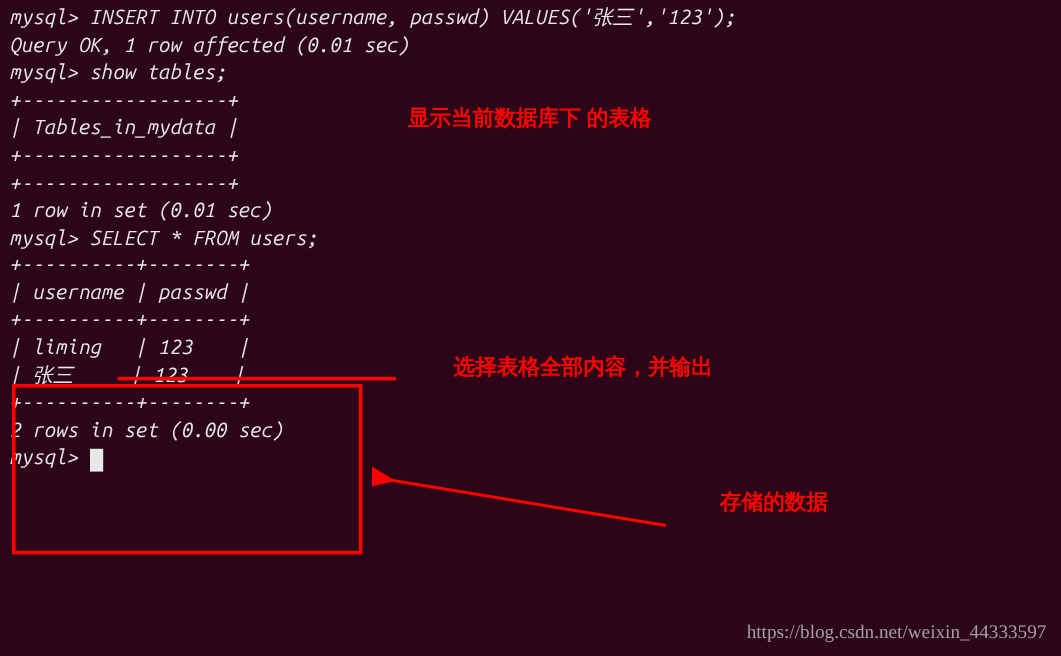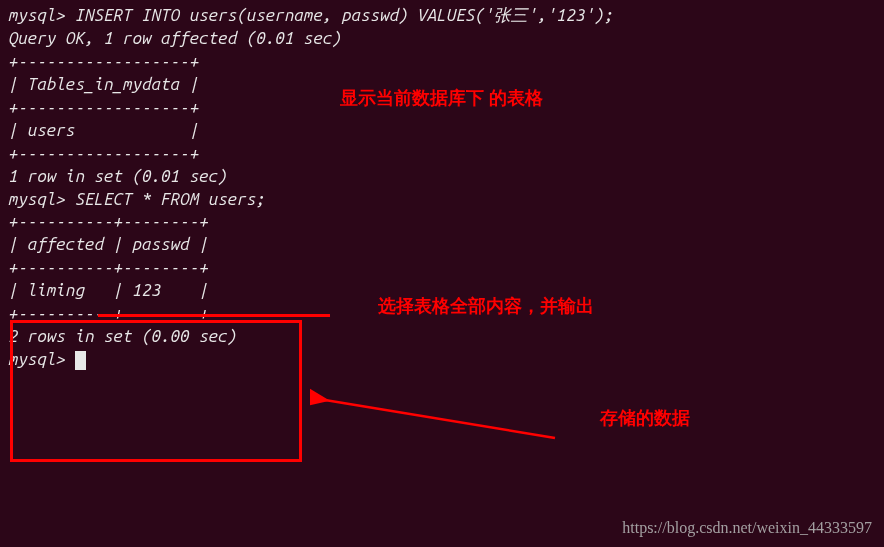--- a/index.html
+++ b/index.html
@@ -85,32 +85,33 @@
       margin-bottom: -2px;
     }
   </style>
 </head>
 <body>
 
 <div>
   <div class="terminal-line">mysql&gt; INSERT INTO users(username, passwd) VALUES('张三','123');</div>
   <div class="terminal-line">Query OK, 1 row affected (0.01 sec)</div>
   <div class="terminal-line"></div>
+  <div class="terminal-line">mysql&gt; show tables;</div>
   <div class="terminal-line">+------------------+</div>
   <div class="terminal-line">| Tables_in_mydata |</div>
   <div class="terminal-line">+------------------+</div>
-  <div class="terminal-line">| users            |</div>
   <div class="terminal-line">+------------------+</div>
   <div class="terminal-line">1 row in set (0.01 sec)</div>
   <div class="terminal-line"></div>
   <div class="terminal-line">mysql&gt; SELECT * FROM users;</div>
   <div class="terminal-line">+----------+--------+</div>
-  <div class="terminal-line">| affected | passwd |</div>
+  <div class="terminal-line">| username | passwd |</div>
   <div class="terminal-line">+----------+--------+</div>
   <div class="terminal-line">| liming   | 123    |</div>
+  <div class="terminal-line">| 张三     | 123    |</div>
   <div class="terminal-line">+----------+--------+</div>
   <div class="terminal-line">2 rows in set (0.00 sec)</div>
   <div class="terminal-line"></div>
   <div class="terminal-line"><span>mysql&gt; </span><span class="cursor"></span></div>
 </div>
 
 <div class="annotation ann1">显示当前数据库下 的表格</div>
 <div class="annotation ann2">选择表格全部内容，并输出</div>
 <div class="annotation ann3">存储的数据</div>
 

